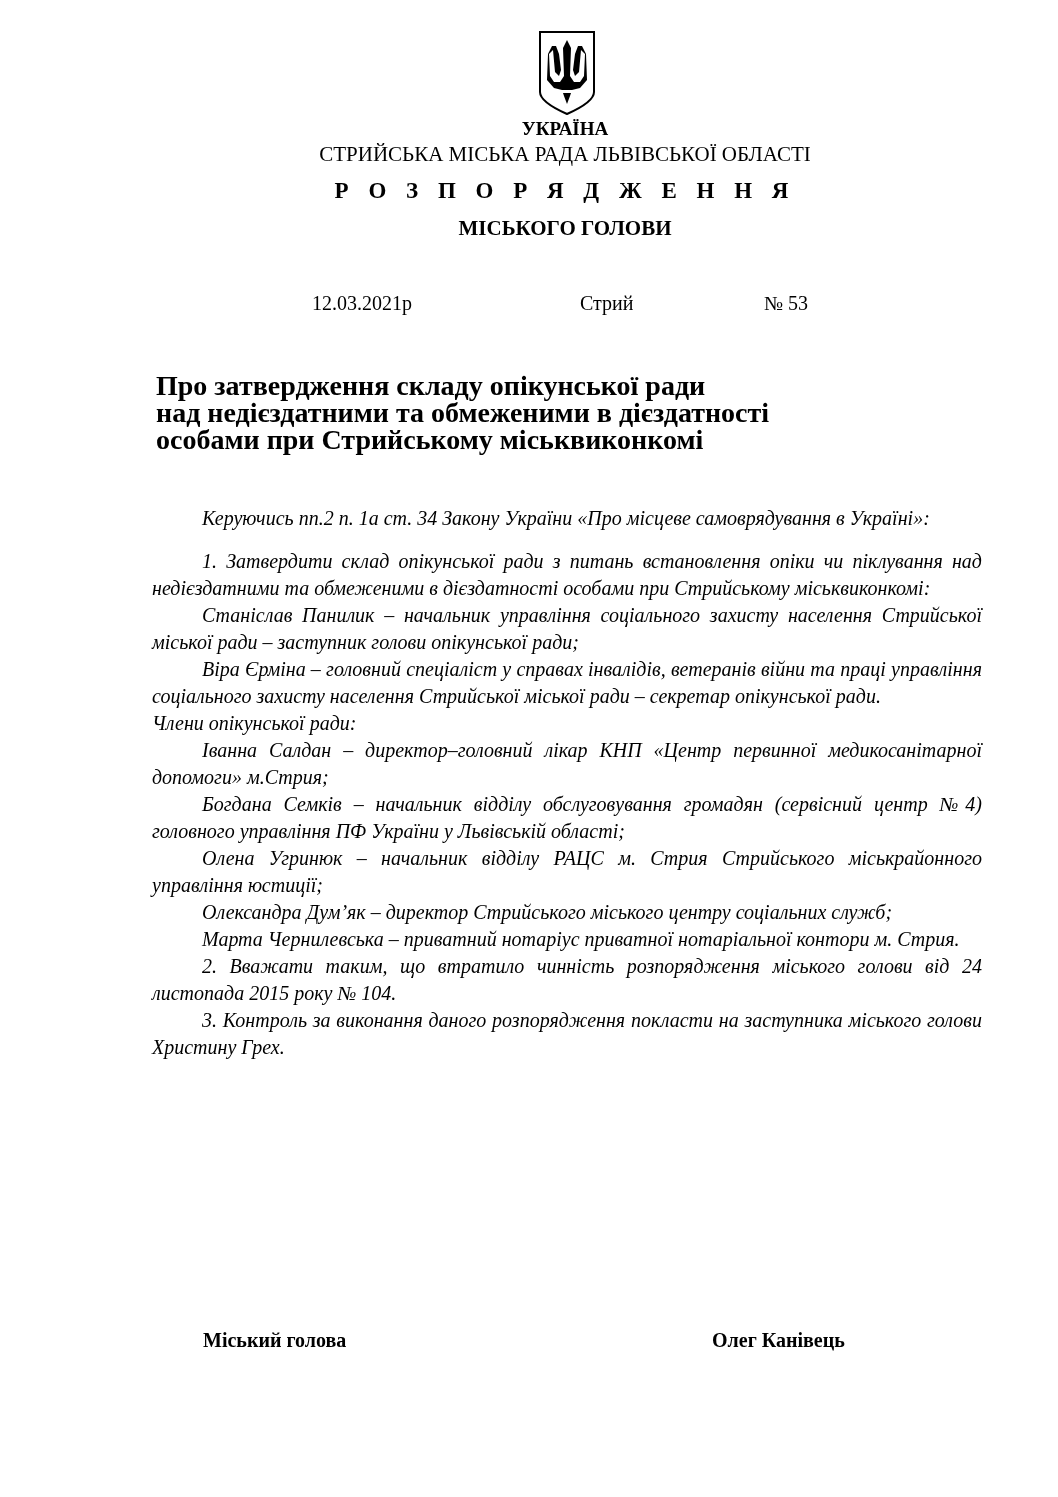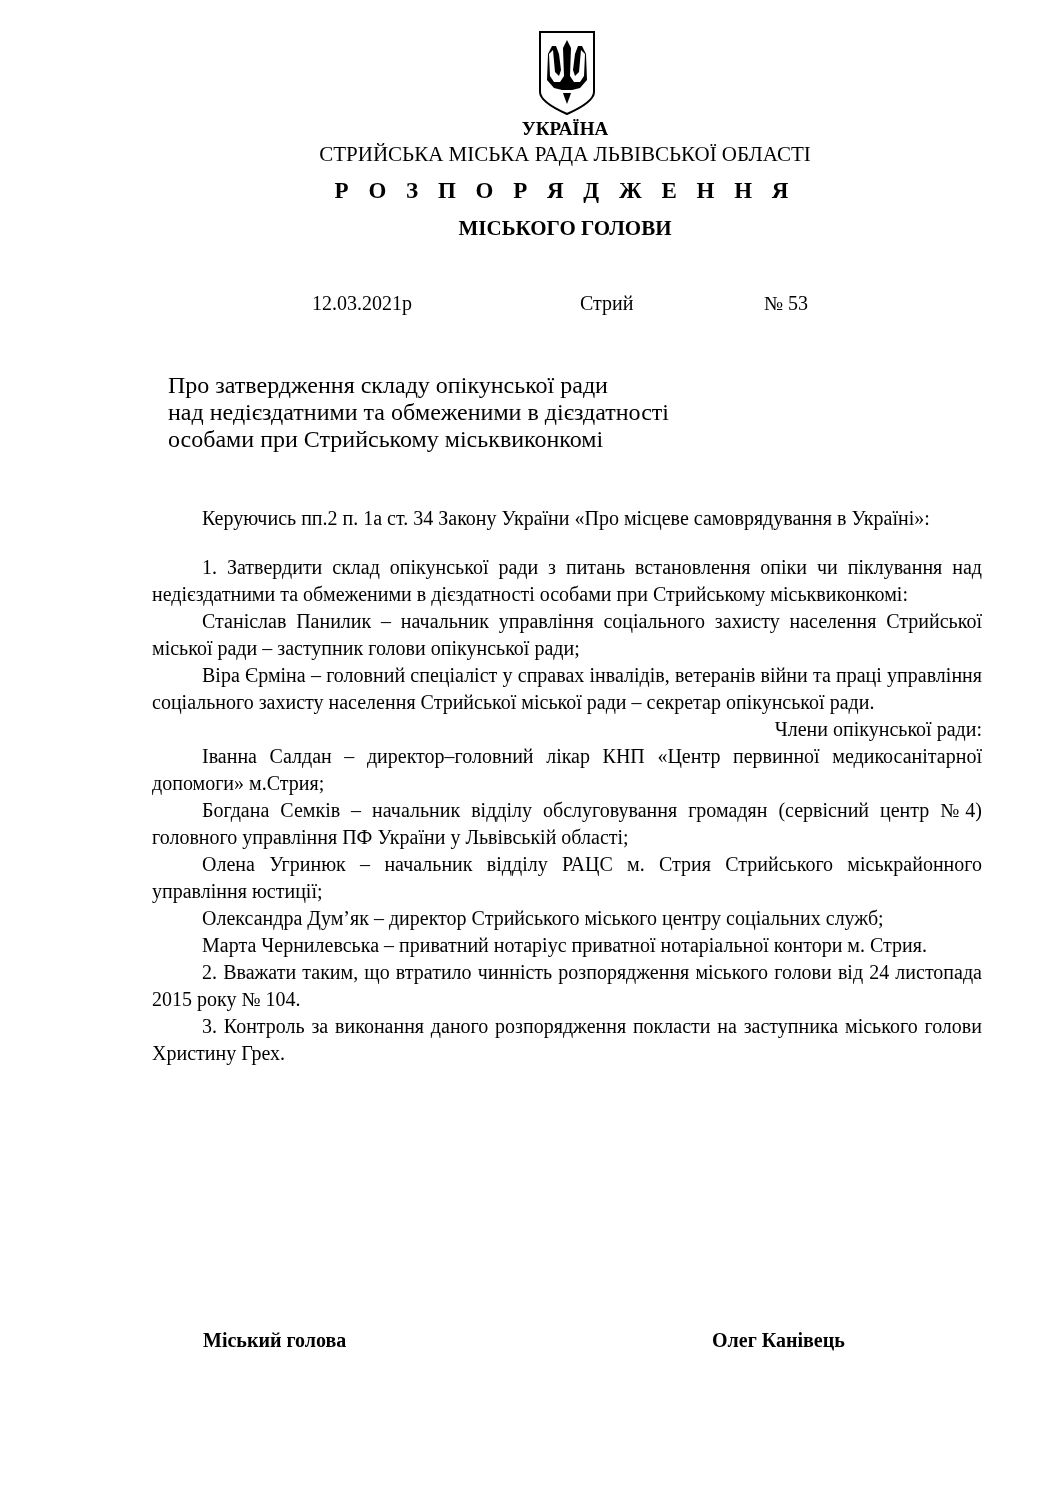--- a/index.html
+++ b/index.html
@@ -6,25 +6,25 @@
   body { width: 1058px; height: 1497px; position: relative; overflow: hidden;
          font-family: "Liberation Serif", "DejaVu Serif", serif; color: #000; }
   .page { position: absolute; left: 0; top: 0; width: 894px; height: 1497px; }
   .emblem { position: absolute; left: 538px; top: 30px; width: 58px; height: 86px; }
   .hdr { position: absolute; left: 0; width: 1130px; text-align: center; }
   .h-country { top: 118px; font-size: 19px; font-weight: bold; }
   .h-council { top: 142px; font-size: 21px; }
   .h-title { top: 178px; font-size: 23px; font-weight: bold; letter-spacing: 7px; }
   .h-sub { top: 216px; font-size: 21px; font-weight: bold; }
   .meta { position: absolute; top: 292px; font-size: 20px; }
-  .subject { position: absolute; left: 168px; top: 372px; font-size: 24px; font-weight: normal; line-height: 27px; }
+  .subject { position: absolute; left: 156px; top: 372px; font-size: 28px; font-weight: bold; line-height: 27px; }
   .body { position: absolute; left: 152px; top: 505px; width: 830px; font-size: 20px; line-height: 27px; }
-  .body p { margin: 0; text-align: justify; text-indent: 50px; }
-  .body p.gap { margin-top: 22px; }
-  .body p.center { text-align: right; text-indent: 0; }
+  .body p { margin: 0; text-align: justify; text-indent: 50px; font-style: italic; }
+  .body p.gap { margin-top: 16px; }
+  .body p.center { text-align: left; text-indent: 0; }
   .sign { position: absolute; top: 1329px; font-size: 20px; font-weight: bold; }
 </style>
 </head>
 <body>
 
 <div class="page">
 
   <svg class="emblem" viewBox="0 0 58 86">
     <path d="M2 2 H56 V62 Q56 72 29 84 Q2 72 2 62 Z" fill="#fff" stroke="#000" stroke-width="2"></path>
     <path d="M29 10 L25 18 L26 46 L22 52 L16 52 L12 46 L11 24 L15 20 L17 42 L21 46 L23 40 L21 24 L18 16 L14 16 L10 24 L9 50 L16 58 L24 60 L26 66 L29 74 L32 66 L34 60 L42 58 L49 50 L48 24 L44 16 L40 16 L37 24 L35 40 L37 46 L41 42 L43 20 L47 24 L46 46 L42 52 L36 52 L32 46 L33 18 Z" fill="#000"></path>

